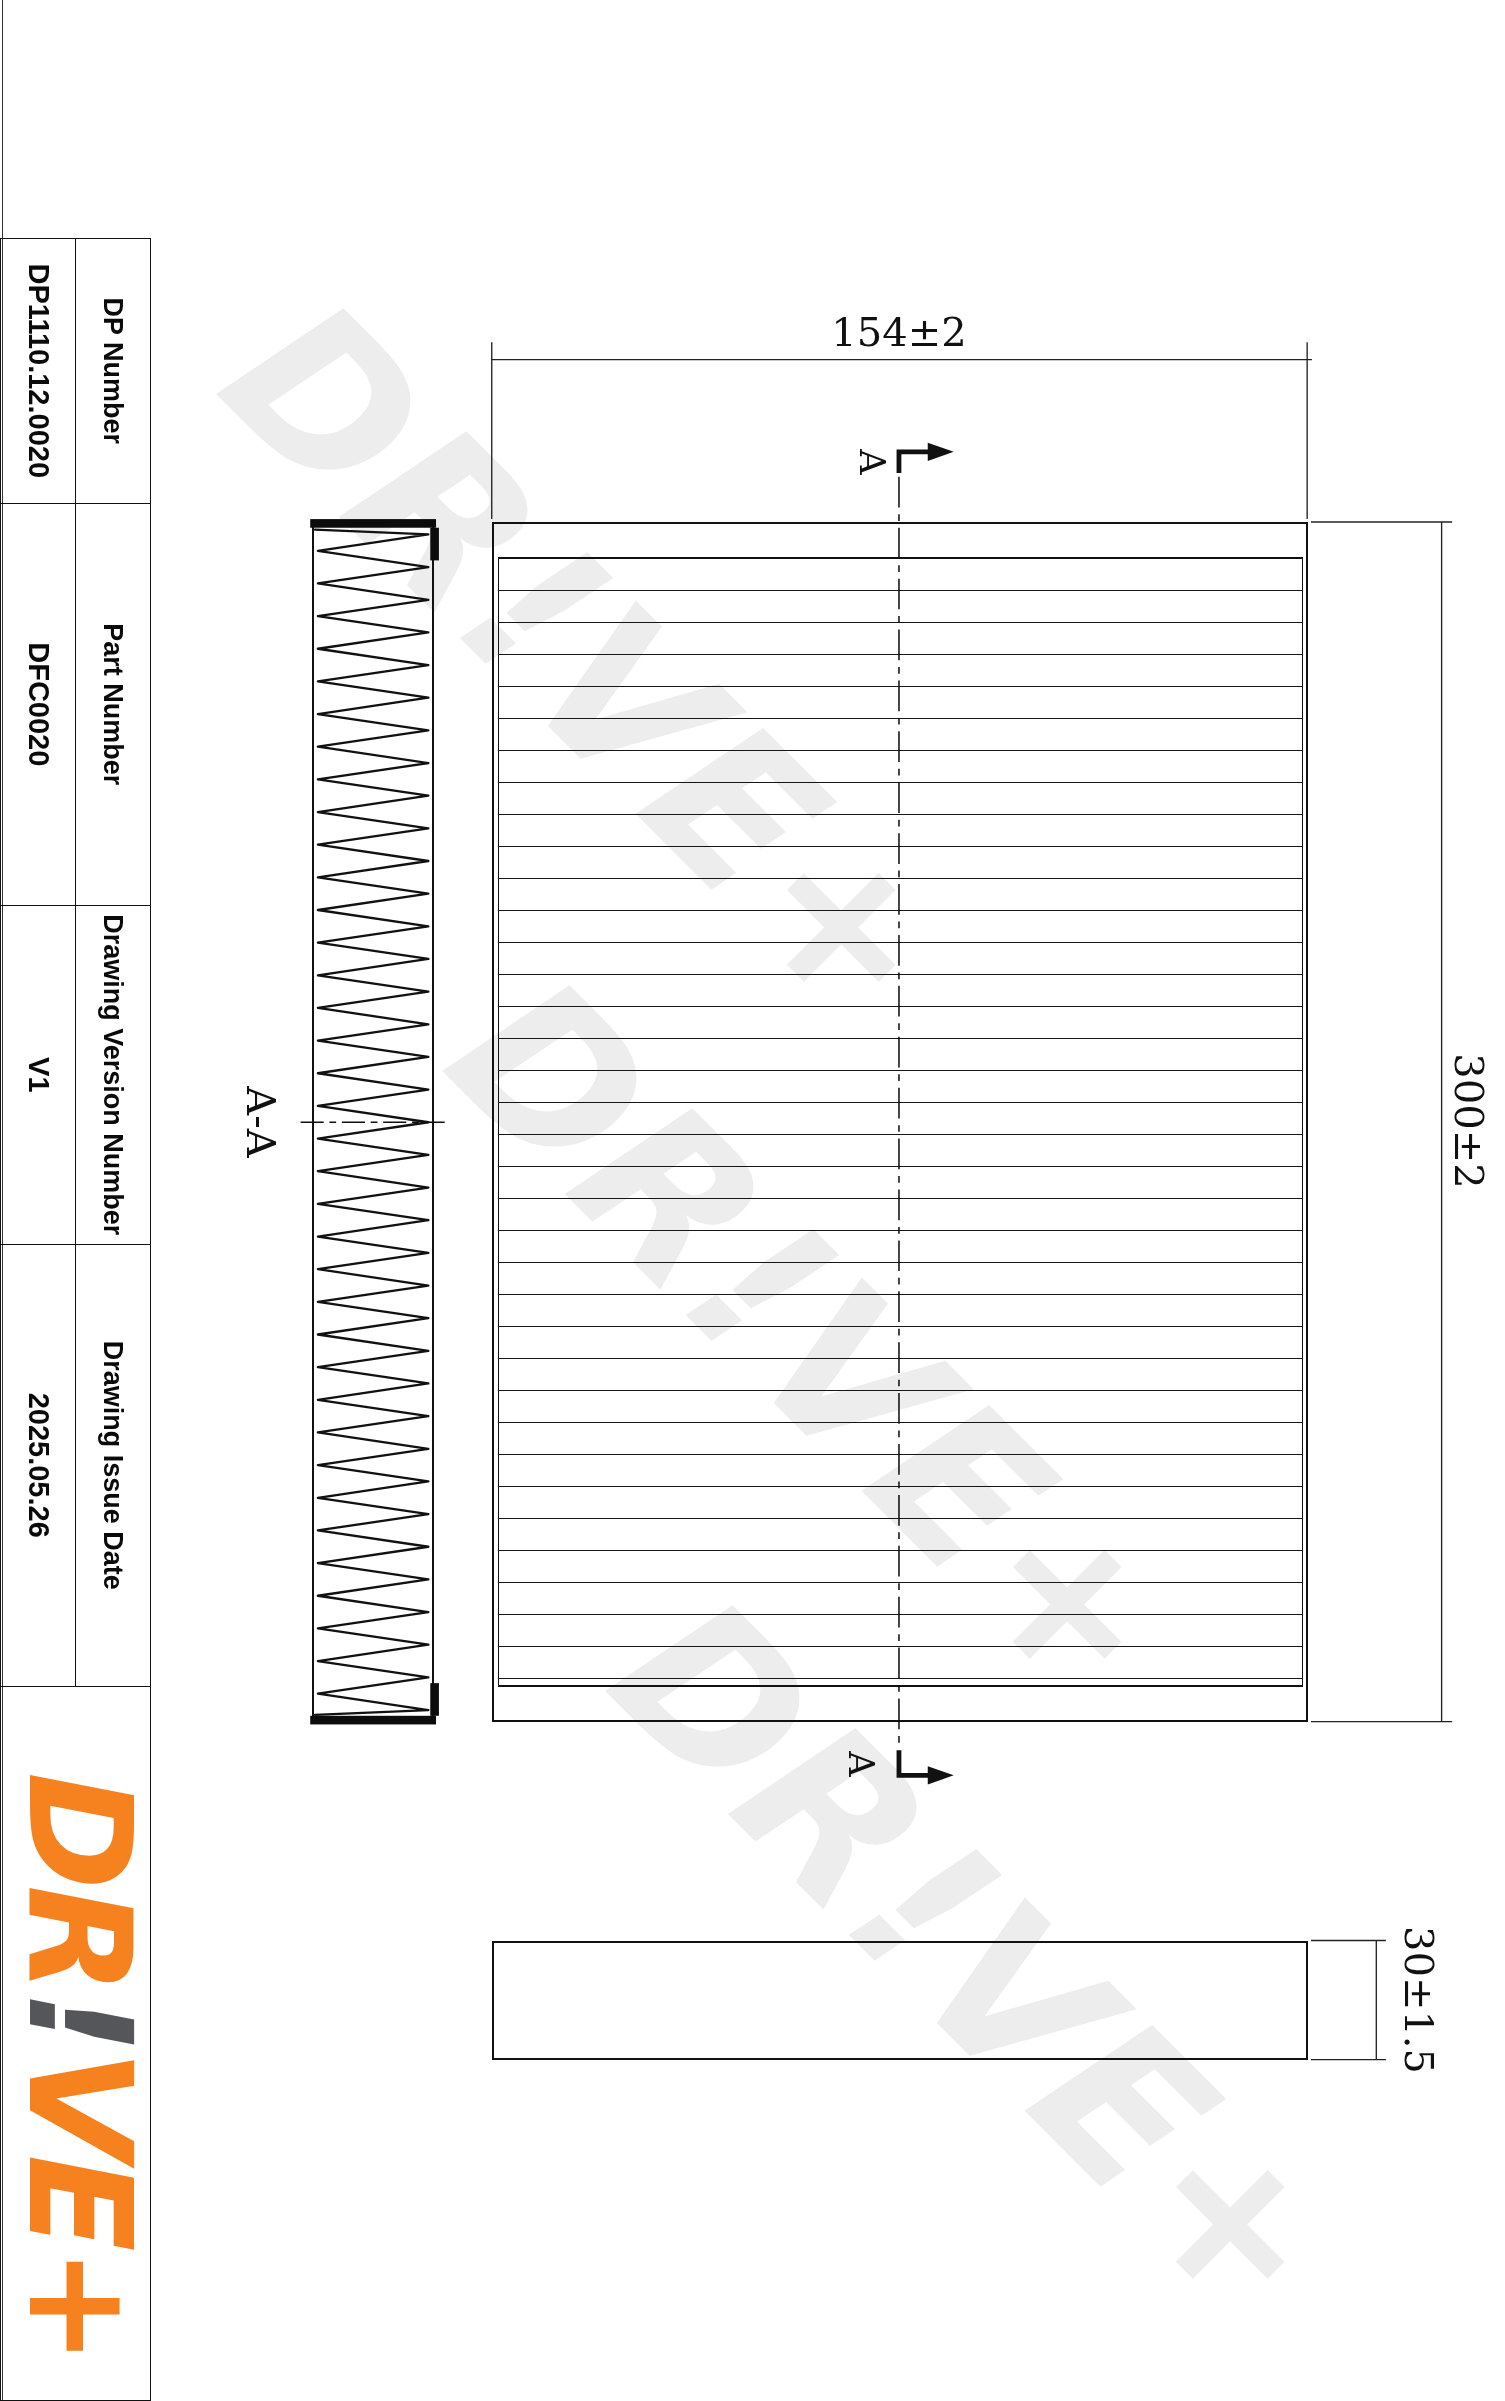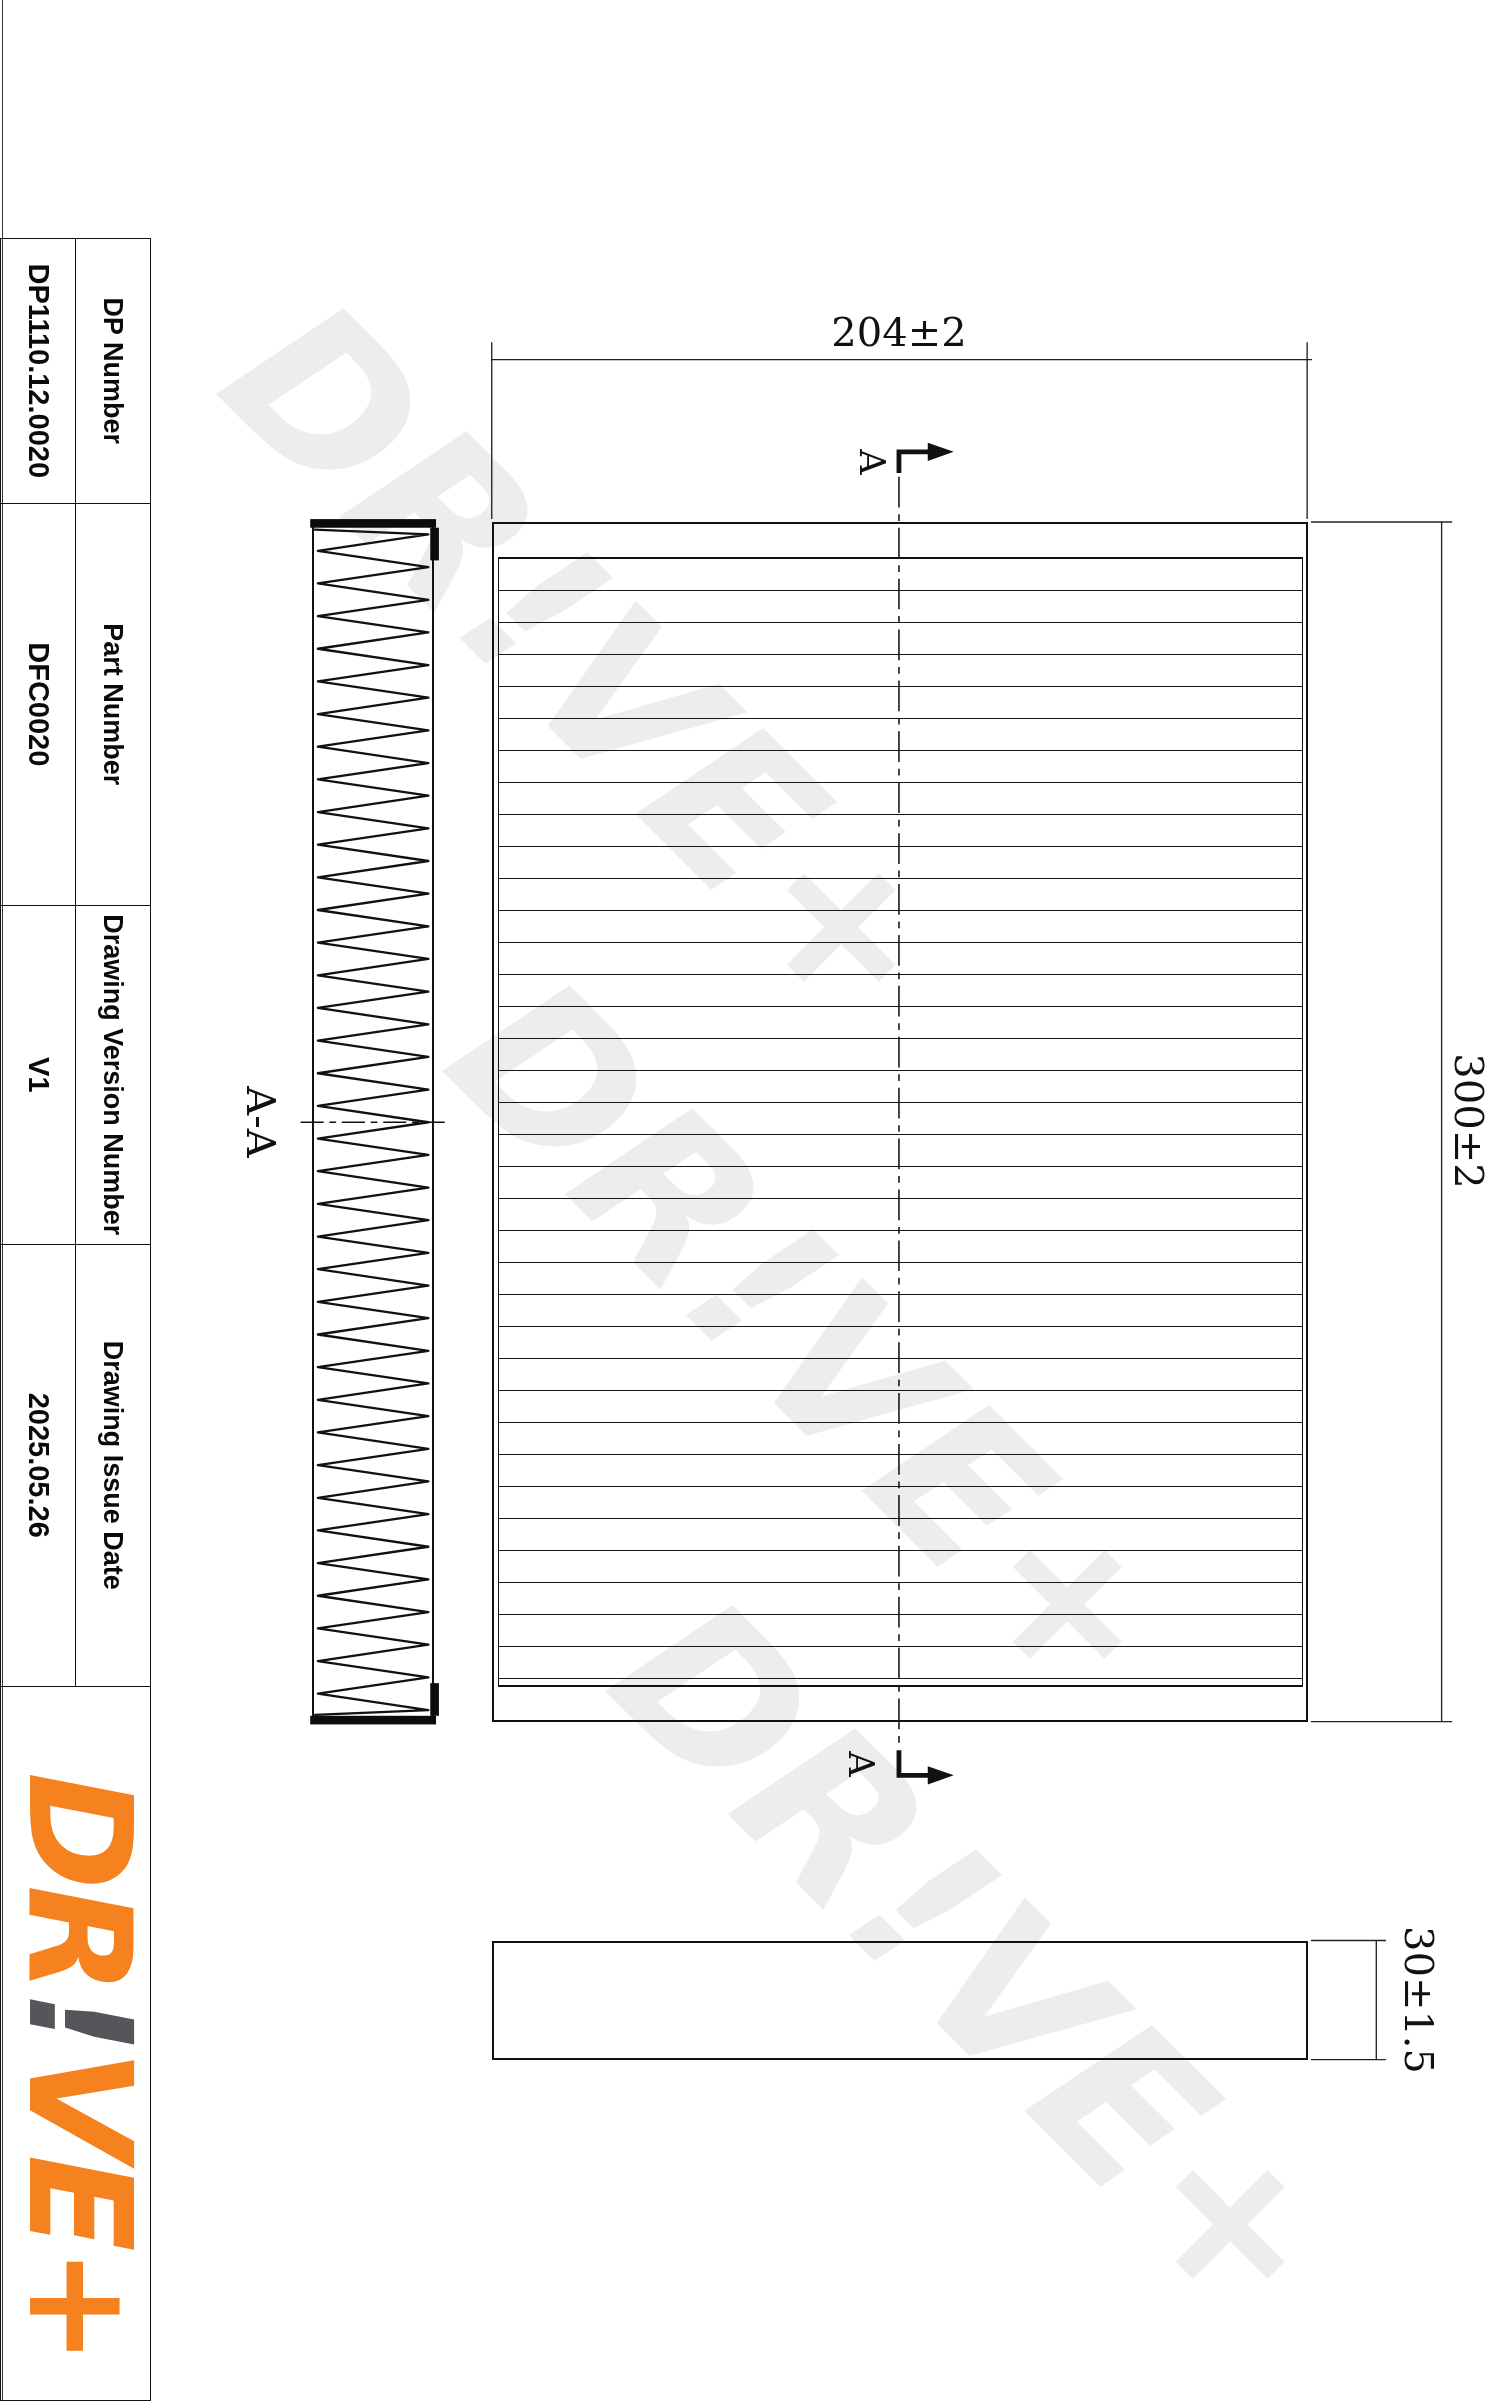--- a/index.html
+++ b/index.html
@@ -137,21 +137,21 @@
       <rect x="323" y="1786" width="131" height="9"></rect>
       <rect x="448" y="549" width="9" height="34"></rect>
       <rect x="448" y="1752" width="9" height="34"></rect>
     </g>
 
     <polyline id="zigzag" points="328,551 446,556 331,573 446,590 331,607 446,624 331,641 446,658 331,675 446,692 331,709 446,726 331,743 446,760 331,777 446,794 331,811 446,828 331,845 446,862 331,879 446,896 331,913 446,930 331,947 446,964 331,981 446,998 331,1015 446,1032 331,1049 446,1066 331,1083 446,1100 331,1117 446,1134 331,1151 446,1168 331,1185 446,1202 331,1219 446,1236 331,1253 446,1270 331,1287 446,1304 331,1321 446,1338 331,1355 446,1372 331,1389 446,1406 331,1423 446,1440 331,1457 446,1474 331,1491 446,1508 331,1525 446,1542 331,1559 446,1576 331,1593 446,1610 331,1627 446,1644 331,1661 446,1678 331,1695 446,1712 331,1729 446,1746 331,1763 446,1780 328,1785" fill="none" stroke="#111" stroke-width="2.4" stroke-linejoin="round" stroke-linecap="round"></polyline>
 
     <path d="M313 1168 H463" stroke="#111" stroke-width="1.5" stroke-dasharray="24 6 7 6" fill="none"></path>
   </svg>
 
-  <div class="dim-text" style="left:899px;top:332px;">204±2</div>
+  <div class="dim-text" style="left:899px;top:332px;">154±2</div>
   <div class="dim-text rot90" style="left:1469px;top:1121px;">300±2</div>
   <div class="dim-text rot90" style="left:1419px;top:2000px;">30±1.5</div>
   <div class="dim-text rot90 sec-letter" style="left:872px;top:462px;">A</div>
   <div class="dim-text rot90 sec-letter" style="left:861px;top:1764px;">A</div>
   <div class="dim-text rot90" style="left:261px;top:1122px;">A-A</div>
 
 </div>
 
 
 </body></html>

